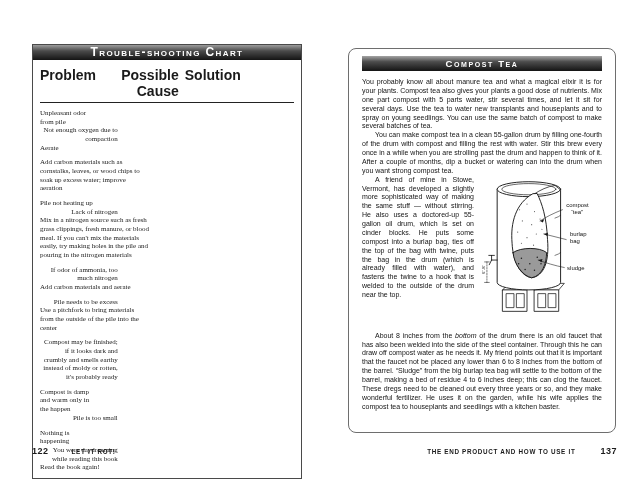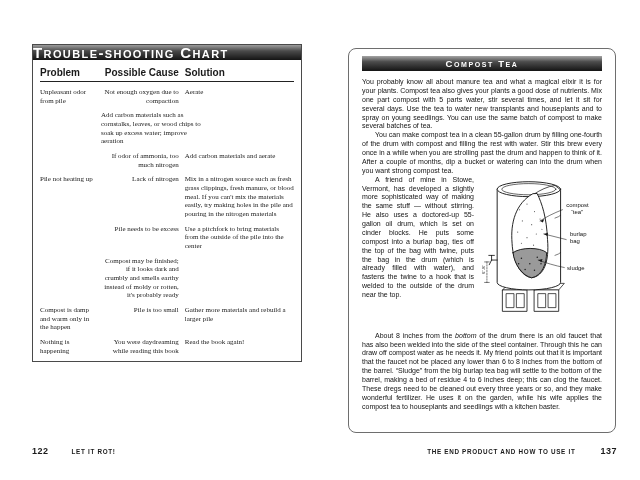--- a/index.html
+++ b/index.html
@@ -6,28 +6,28 @@
   body{
     width:640px;height:480px;background:#ffffff;position:relative;
     font-family:"Liberation Sans",sans-serif;color:#1a1a1a;overflow:hidden;
   }
   
   .chart{
     position:absolute;left:32px;top:44px;width:270px;
     border:1px solid #4a4a4a;background:#fff;box-sizing:border-box;
   }
   .chart-title{
-    height:15px;line-height:15px;text-align:left;color:#fff;
-    font-weight:bold;font-size:15px;letter-spacing:1.4px;
+    height:15px;line-height:15px;text-align:center;color:#fff;
+    font-weight:bold;font-size:12px;letter-spacing:1.4px;
     font-variant:small-caps;
     background:linear-gradient(180deg,#9d9d9d 0%,#4a4a4a 40%,#141414 100%);
   }
   .chart-body{padding:5px 7px 6px 7px;}
-  .thead{display:flex;font-weight:bold;font-size:10px;padding:2px 0 3px 0;border-bottom:1.5px solid #222;}
-  .trow{display:flex;margin-top:6px;}
+  .thead{display:flex;font-weight:bold;font-size:14px;padding:2px 0 3px 0;border-bottom:1.5px solid #222;}
+  .trow{display:flex;margin-top:6px;flex-direction:column;}
   .col{box-sizing:border-box;padding-right:6px;}
   .c1{width:24%;}
   .c2{width:33%;text-align:right;}
   .c3{width:43%;padding-right:0;}
   .serif{font-family:"Liberation Serif",serif;font-size:7px;line-height:1.24;color:#222;}
   
   .tea-box{
     position:absolute;left:348px;top:48px;width:268px;height:385px;
     border:1px solid #6e6e6e;border-radius:8px;background:#fff;
     box-sizing:border-box;padding:7px 13px 8px 13px;overflow:hidden;
@@ -73,48 +73,47 @@
               <div class="col c2 serif">Not enough oxygen due to compaction</div>
               <div class="col c3 serif">Aerate</div>
             </div>
 
             <div class="trow">
               <div class="col c1 serif"></div>
               <div class="col c3 serif">Add carbon materials such as cornstalks, leaves, or wood chips to soak up excess water; improve aeration</div>
             </div>
 
             <div class="trow">
-              <div class="col c1 serif"></div>
-              <div class="col c2 serif">If odor of ammonia, too much nitrogen</div>
-              <div class="col c3 serif">Add carbon materials and aerate</div>
-            </div>
-
-            <div class="trow">
               <div class="col c1 serif">Pile not heating up</div>
               <div class="col c2 serif">Lack of nitrogen</div>
               <div class="col c3 serif">Mix in a nitrogen source such as fresh grass clippings, fresh manure, or blood meal. If you can't mix the materials easily, try making holes in the pile and pouring in the nitrogen materials</div>
             </div>
 
+            <div class="trow">
+              <div class="col c1 serif"></div>
+              <div class="col c2 serif">If odor of ammonia, too much nitrogen</div>
+              <div class="col c3 serif">Add carbon materials and aerate</div>
+            </div>
+
 
             <div class="trow">
               <div class="col c1 serif"></div>
               <div class="col c2 serif">Pile needs to be excess</div>
               <div class="col c3 serif">Use a pitchfork to bring materials from the outside of the pile into the center</div>
             </div>
 
             <div class="trow">
               <div class="col c1 serif"></div>
               <div class="col c2 serif">Compost may be finished; if it looks dark and crumbly and smells earthy instead of moldy or rotten, it's probably ready</div>
               <div class="col c3 serif"></div>
             </div>
 
             <div class="trow">
               <div class="col c1 serif">Compost is damp and warm only in the happen</div>
               <div class="col c2 serif">Pile is too small</div>
-              <div class="col c3 serif">Gather more materials and rebuild a larger pile</div>
             </div>
 
             <div class="trow">
               <div class="col c1 serif">Nothing is happening</div>
               <div class="col c2 serif">You were daydreaming while reading this book</div>
               <div class="col c3 serif">Read the book again!</div>
             </div>
           </div>
       </div>
     </div>

